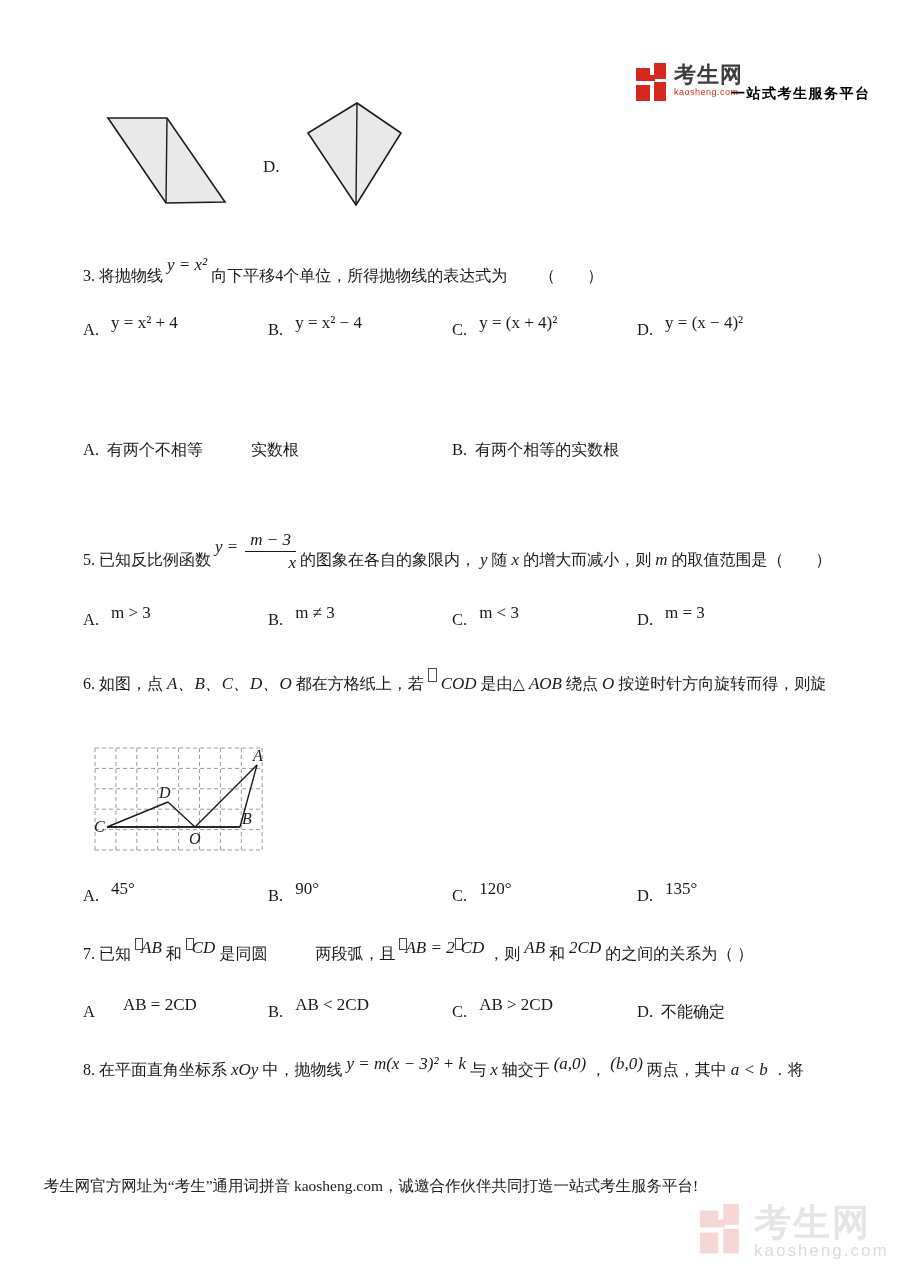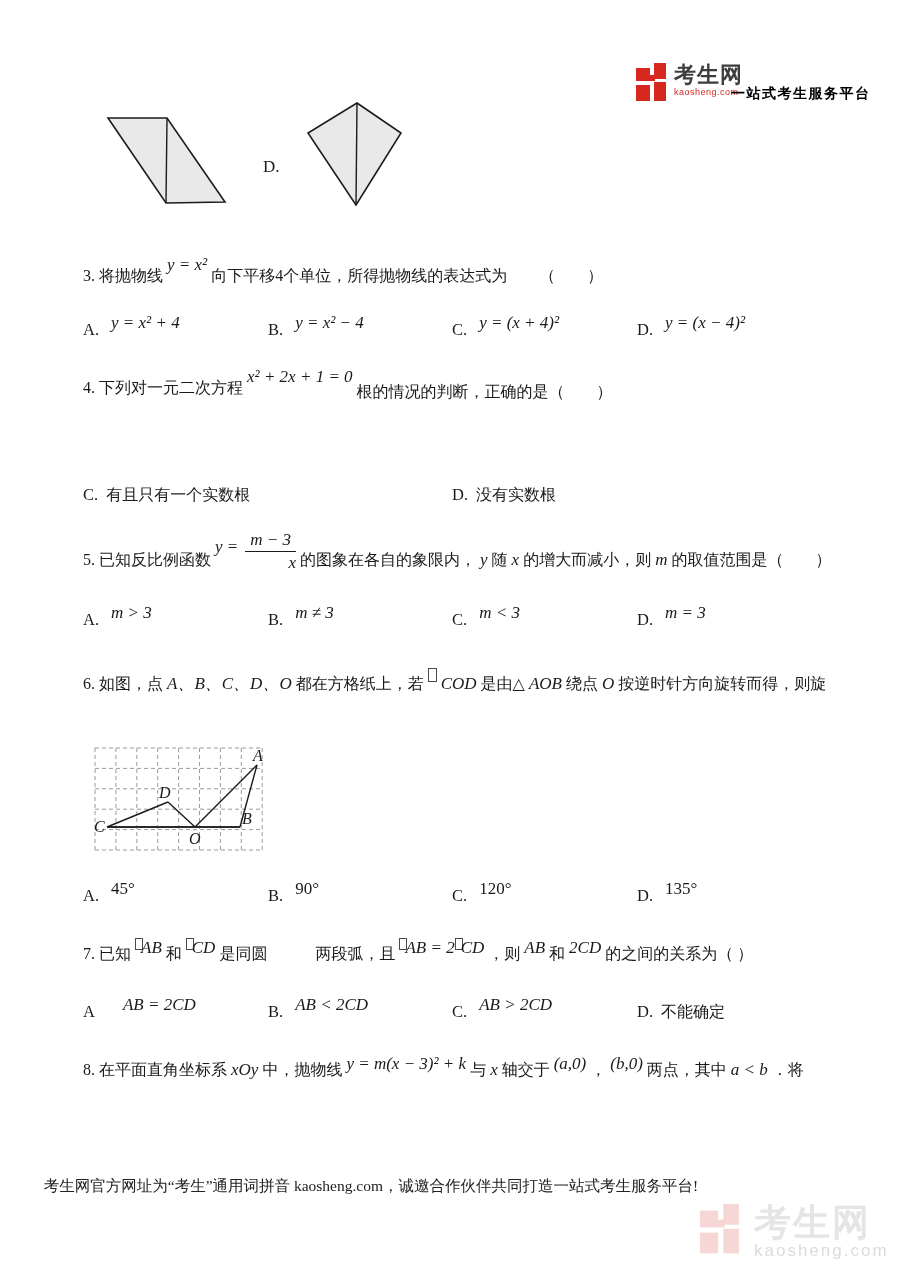--- a/index.html
+++ b/index.html
@@ -7,21 +7,21 @@
         font-family:"Liberation Serif","DejaVu Serif",serif;color:#1a1a1a;}
   .abs{position:absolute;}
   .cn{font-size:16px;}
   .math{font-family:"Liberation Serif","DejaVu Serif",serif;font-style:italic;font-size:17px;}
   .raised{position:relative;top:-11px;}
   .raised-sm{position:relative;top:-6px;}
   .qrow{position:absolute;left:83px;width:760px;white-space:nowrap;}
   .optrow{position:absolute;left:83px;width:780px;height:40px;}
   .opt{position:absolute;top:0;white-space:nowrap;}
   .opt .olabel{font-size:16.5px;}
-  .opt .omath{font-family:"Liberation Serif","DejaVu Serif",serif;font-style:italic;font-size:17px;
+  .opt .omath{font-family:"Liberation Serif","DejaVu Serif",serif;font-size:17px;
               position:relative;top:-7px;margin-left:12px;}
   .opt .onum{font-style:normal;font-size:17px;position:relative;top:-7px;margin-left:12px;}
   .opt .otext{font-size:16px;margin-left:8px;}
   .c0{left:0;} .c1{left:185px;} .c2{left:369px;} .c3{left:554px;}
   .w0{left:0;} .w1{left:369px;}
   .frac{display:inline-block;text-align:right;vertical-align:middle;position:relative;top:-10px;
         font-family:"Liberation Serif","DejaVu Serif",serif;font-style:italic;font-size:17px;line-height:1.15;}
   .frac .num{display:block;padding:0 5px 1px 5px;border-bottom:1.3px solid #1a1a1a;}
   .frac .den{display:block;padding-top:1px;}
   .flead{font-family:"Liberation Serif","DejaVu Serif",serif;font-style:italic;font-size:17px;
@@ -84,29 +84,23 @@
     <span class="math raised">y = x²</span>
     <span class="cn">向下平移4个单位，所得抛物线的表达式为　　（　　）</span>
   </div>
   <div class="optrow" style="top:320px;">
     <span class="opt c0"><span class="olabel">A.</span><span class="omath">y = x² + 4</span></span>
     <span class="opt c1"><span class="olabel">B.</span><span class="omath">y = x² − 4</span></span>
     <span class="opt c2"><span class="olabel">C.</span><span class="omath">y = (x + 4)²</span></span>
     <span class="opt c3"><span class="olabel">D.</span><span class="omath">y = (x − 4)²</span></span>
   </div>
 
-  <div class="qrow" style="top:378px;">
-    <span class="cn">4.</span>
-    <span class="cn">下列对一元二次方程</span>
-    <span class="math raised">x² + 2x + 1 = 0</span>
-    <span class="cn" style="position:relative;top:4px;">根的情况的判断，正确的是（　　）</span>
-  </div>
-  <div class="optrow" style="top:485px;height:30px;">
-    <span class="opt w0"><span class="olabel">C.</span><span class="otext">有且只有一个实数根</span></span>
-    <span class="opt w1"><span class="olabel">D.</span><span class="otext">没有实数根</span></span>
+  <div class="optrow" style="top:440px;height:30px;">
+    <span class="opt w0"><span class="olabel">A.</span><span class="otext">有两个不相等　　　实数根</span></span>
+    <span class="opt w1"><span class="olabel">B.</span><span class="otext">有两个相等的实数根</span></span>
   </div>
 
   <div class="qrow" style="top:540px;">
     <span class="cn">5.</span>
     <span class="cn">已知反比例函数</span>
     <span class="flead">y =</span>
     <span class="frac">
       <span class="num">m − 3</span>
       <span class="den">x</span>
     </span>

